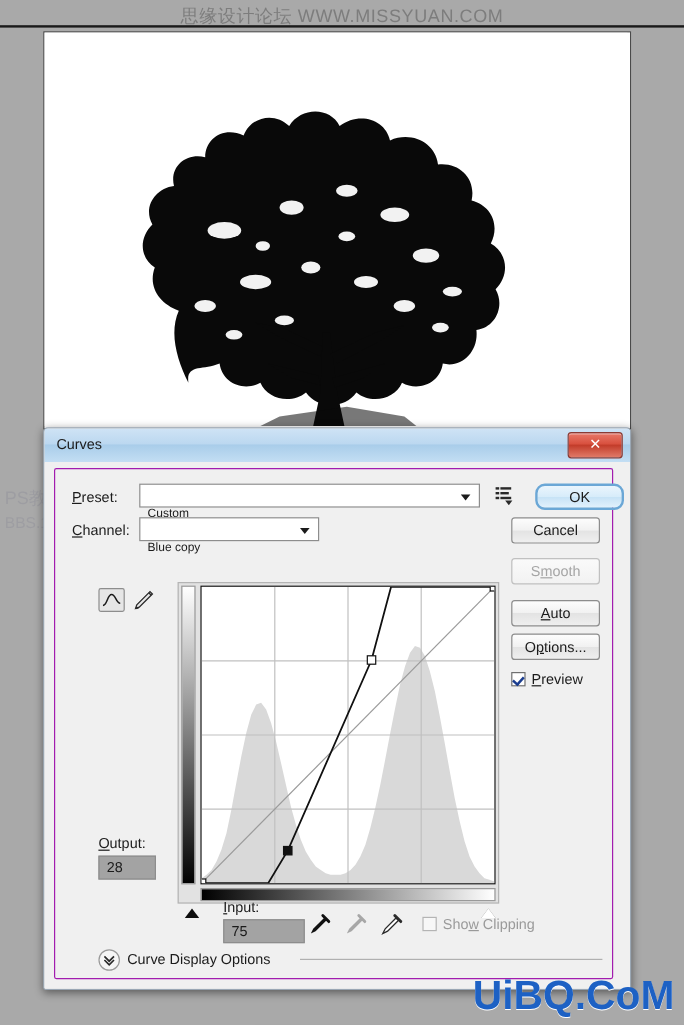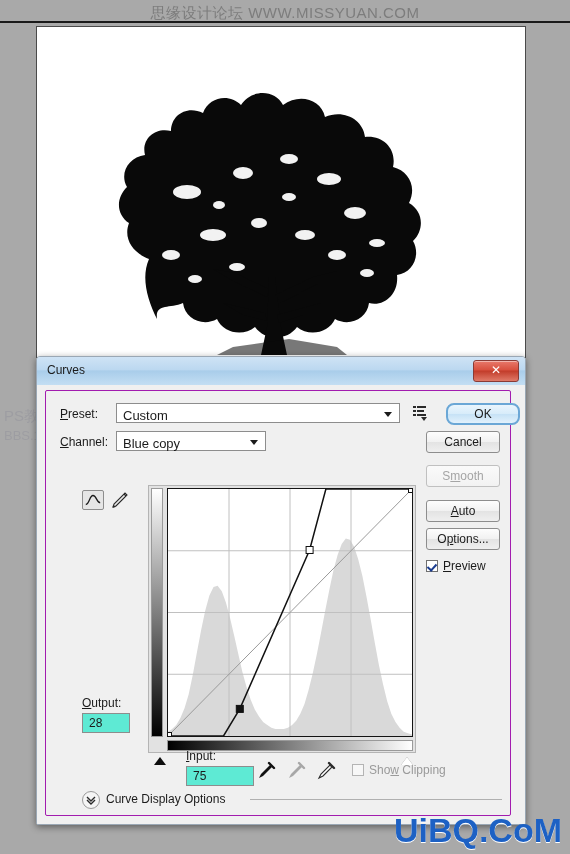--- a/index.html
+++ b/index.html
@@ -94,21 +94,21 @@
 
   
   .row-preset{position:absolute;left:14px;top:12px;width:440px;height:22px;}
   .lbl{font-size:12px;color:#1b1b1b;}
   .lbl u{text-decoration:underline;}
   .row-preset .lbl{position:absolute;left:0;top:4px;}
   .combo{
     position:absolute;background:#ffffff;border:1px solid #8d8d8d;
     height:20px;box-sizing:border-box;
   }
-  .combo .val{position:absolute;left:6px;top:4px;font-size:13px;color:#1b1b1b;}
+  .combo .val{position:absolute;left:6px;top:19px;font-size:10px;color:#1b1b1b;}
   .combo .arrow{
     position:absolute;right:7px;top:8px;
     width:0;height:0;border-left:4px solid transparent;border-right:4px solid transparent;
     border-top:5px solid #1b1b1b;
   }
   #preset-combo{left:56px;top:0;width:284px;}
   #preset-menu-icon{
     position:absolute;left:352px;top:1px;width:16px;height:17px;cursor:pointer;
   }
 
@@ -172,21 +172,21 @@
     background:#ffffff;border:1px solid #141414;box-sizing:border-box;overflow:hidden;
   }
   #grad-h{
     position:absolute;left:18px;top:254px;width:246px;height:11px;
     background:linear-gradient(to right,#000000 0%,#ffffff 100%);
     border:1px solid #9a9a9a;box-sizing:border-box;
   }
 
   
   .fld{
-    position:absolute;background:#5eead4;border:1px solid #8d8d8d;
+    position:absolute;background:#a3a3a3;border:1px solid #8d8d8d;
     height:20px;box-sizing:border-box;
   }
   .fld .v{position:absolute;left:6px;top:2px;font-size:12px;color:#1b1b1b;}
   #output-label{position:absolute;left:36px;top:305px;}
   #output-field{left:36px;top:322px;width:48px;}
   #input-label{position:absolute;left:140px;top:358px;}
   #input-field{left:140px;top:375px;width:68px;}
 
   
   .tri{position:absolute;width:0;height:0;}

